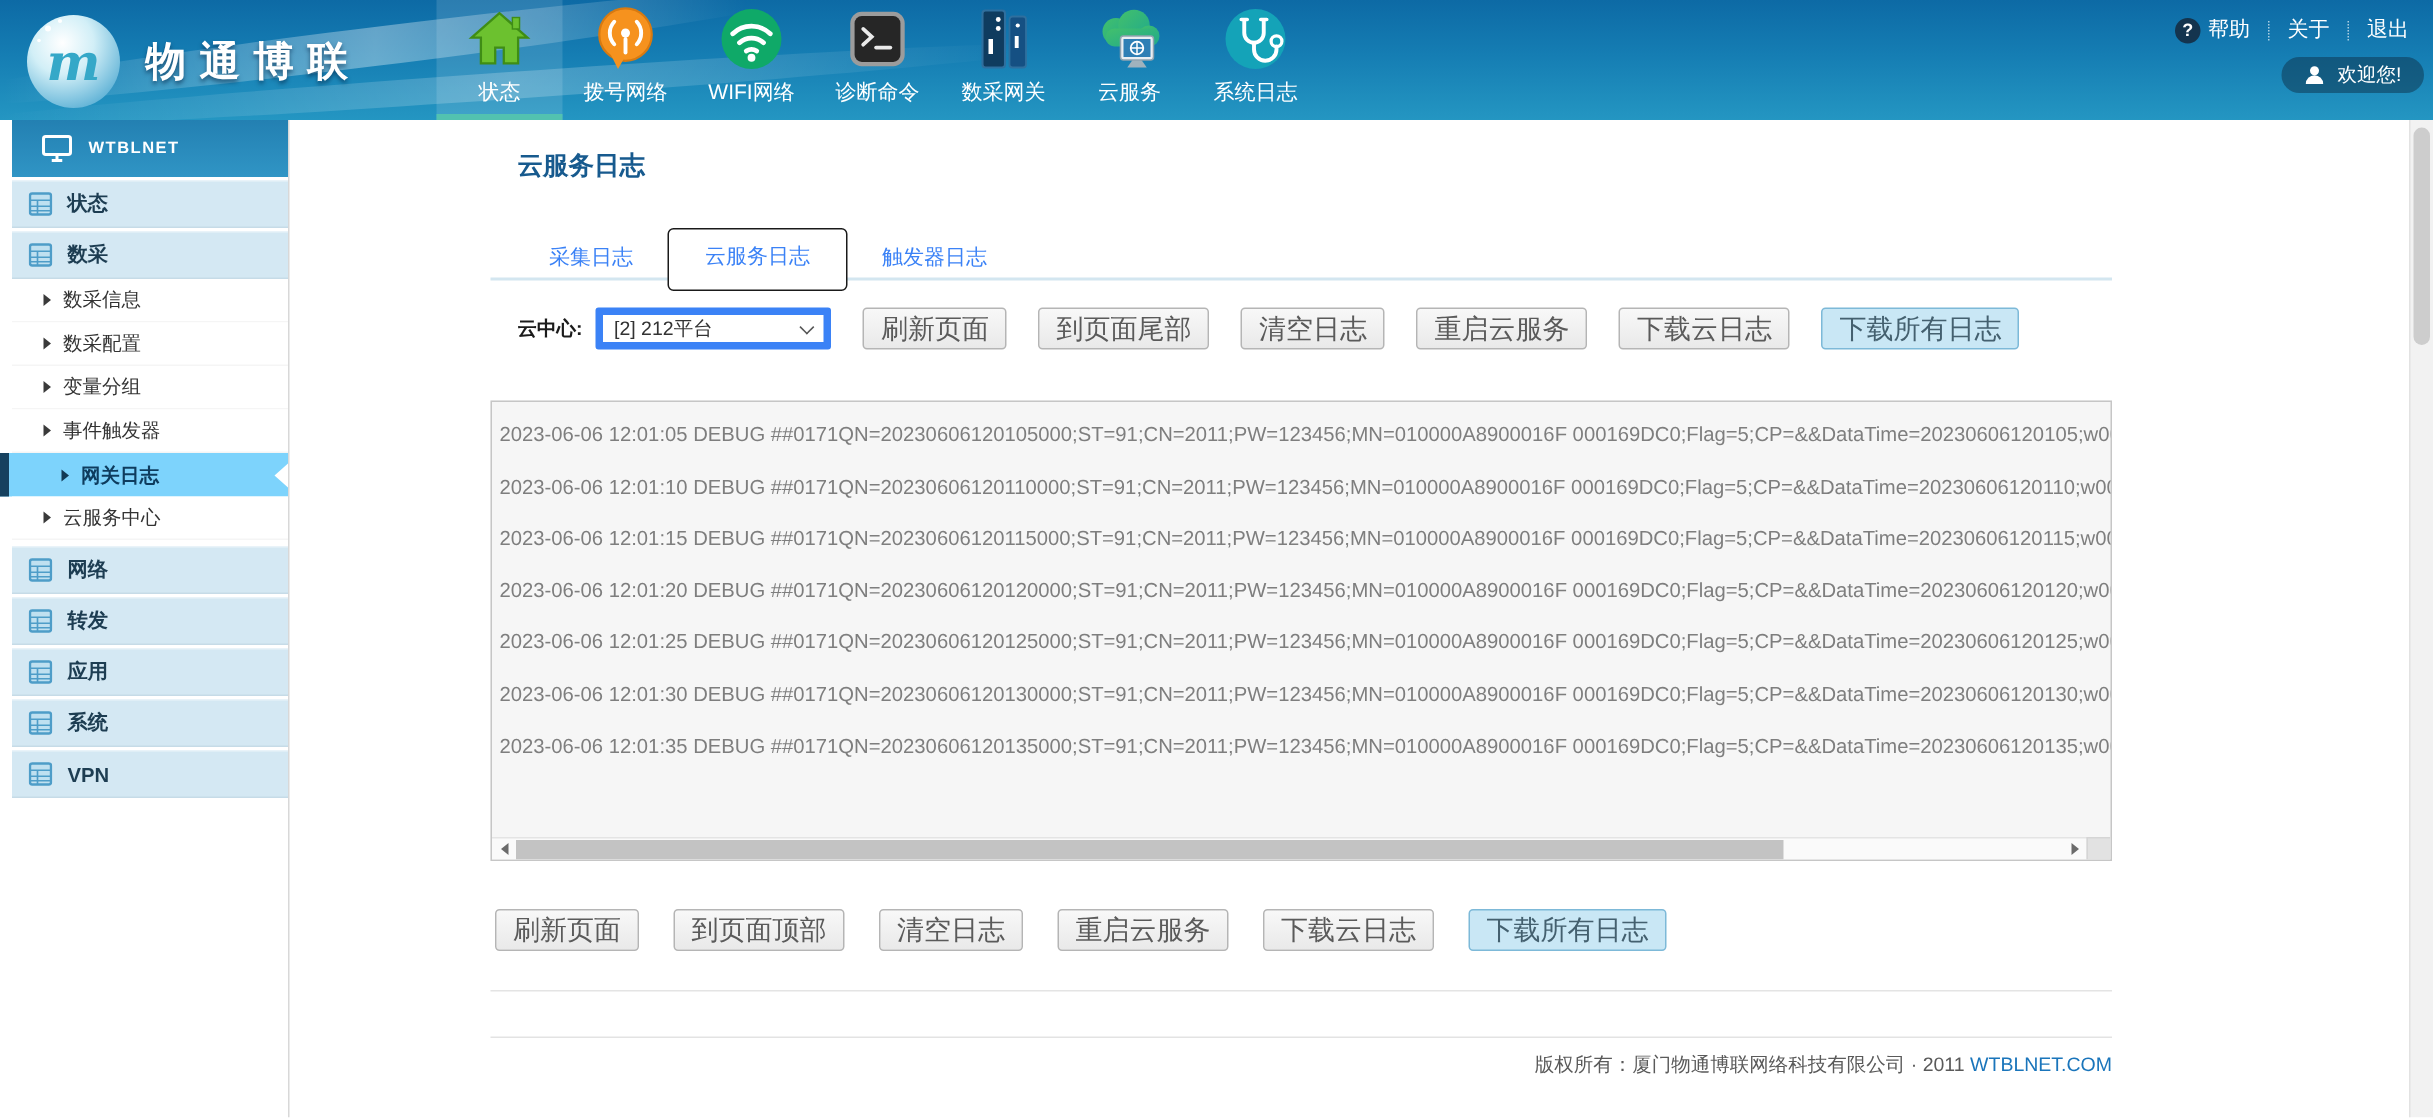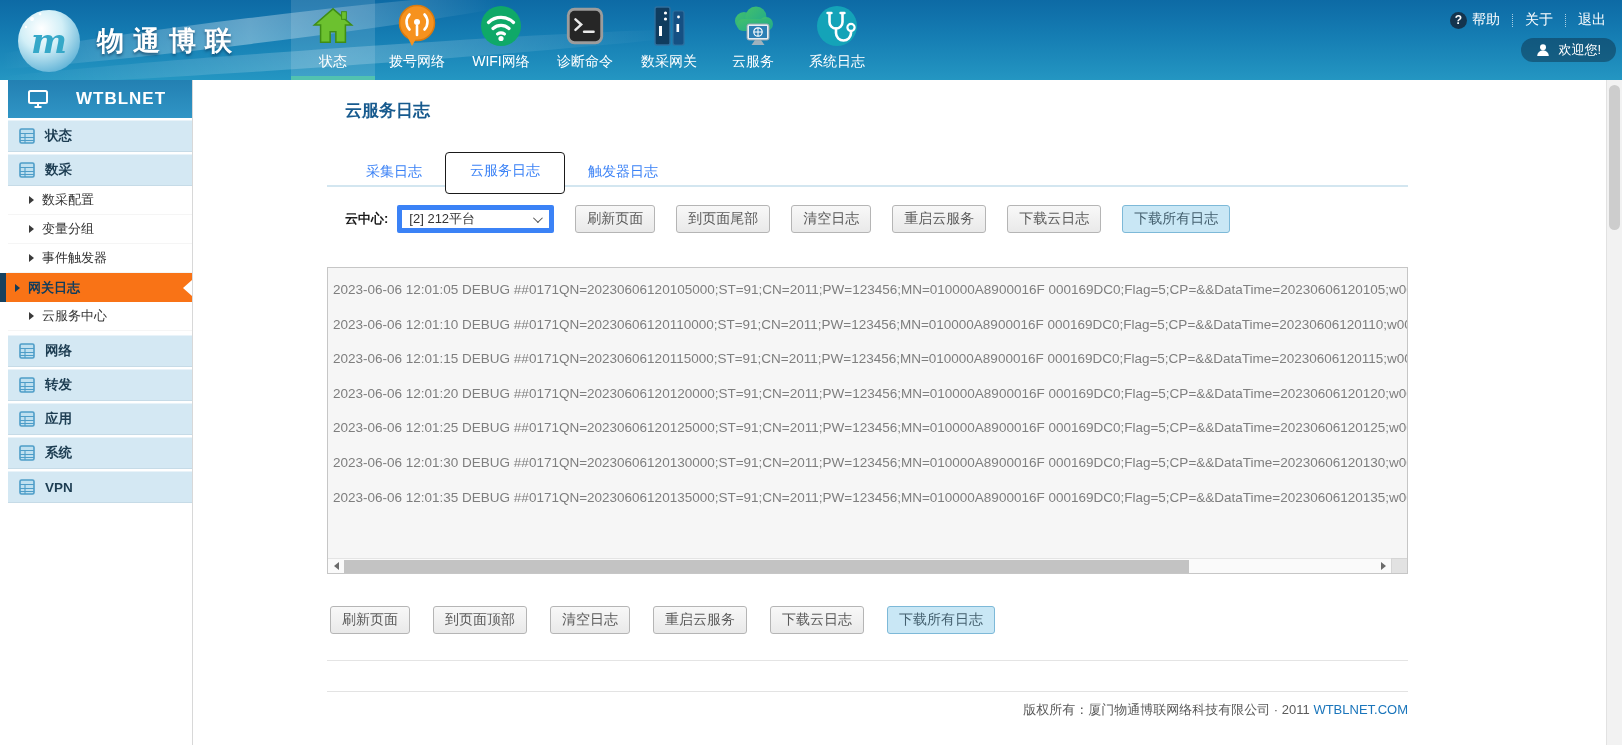--- a/index.html
+++ b/index.html
@@ -52,35 +52,35 @@
   .nav-item .nlabel { color:#fff; font-size:14px; line-height:16px; }
   .nav-ic { height:46px; display:flex; align-items:center; justify-content:center; }
 
   
   .sidebar {
     position:absolute; left:0; top:80px; width:193px; height:665px; background:#fff;
     border-right:1px solid #d8d8d8;
   }
   .side-head {
     height:38px; background:linear-gradient(180deg,#2380b2,#3095c5);
-    color:#fff; font-size:17px; font-weight:bold; letter-spacing:1px;
-    display:flex; align-items:center; gap:28px; padding-left:20px; margin-left:8px;
+    color:#fff; font-size:11px; font-weight:bold; letter-spacing:1px;
+    display:flex; align-items:center; gap:11px; padding-left:20px; margin-left:8px;
   }
   .side-group {
     height:32px; margin:2px 0 0 8px; background:#d4e8f3; display:flex; align-items:center; gap:10px;
     padding-left:11px; font-size:13.5px; font-weight:bold; color:#1d3d52; cursor:pointer;
     border-top:1px solid #e9f3f9; border-bottom:1px solid #c6dbe7;
   }
   .side-sub {
     height:29px; margin-left:8px; background:#fff; display:flex; align-items:center; gap:8px;
     padding-left:21px; font-size:13px; color:#333; cursor:pointer; border-bottom:1px solid #f5f5f5;
     position:relative;
   }
   .side-sub.active {
-    margin-left:0; padding-left:15px; background:#f97316; color:#0e3c5e; font-weight:bold;
+    margin-left:0; padding-left:41px; background:#7dd3fc; color:#0e3c5e; font-weight:bold;
     border-bottom:none;
   }
   .side-sub.active::before {
     content:""; position:absolute; left:0; top:0; bottom:0; width:6px; background:#16415f;
   }
   .side-sub.active::after {
     content:""; position:absolute; right:0; top:50%; transform:translateY(-50%);
     width:0; height:0; border-top:8px solid transparent; border-bottom:8px solid transparent;
     border-right:9px solid #fff;
   }
@@ -103,21 +103,21 @@
   .ctl-label { font-size:13px; font-weight:bold; color:#1b1b1b; margin-right:9px; }
   .select-box {
     width:157px; height:28px; border:5px solid #3b82f6; border-radius:2px; background:#fff;
     display:flex; align-items:center; justify-content:space-between; padding:0 9px 0 7px;
     font-size:13px; color:#333; cursor:pointer; margin-right:21px;
   }
   .chevron { width:7px; height:7px; border:solid #555; border-width:0 1.6px 1.6px 0;
     transform:rotate(45deg) translateY(-2px); }
   .btn {
     height:28px; padding:0 11px; margin-right:21px; background:linear-gradient(#f8f8f8,#e9e9e9);
-    border:1px solid #b5b5b5; border-radius:3px; color:#5a5a5a; font-size:14px; cursor:pointer;
+    border:1px solid #b5b5b5; border-radius:3px; color:#5a5a5a; font-size:18px; cursor:pointer;
     font-family:"Liberation Sans", sans-serif;
   }
   .btn:last-child { margin-right:0; }
   .btn.highlight { background:#c9e7f5; border-color:#7db9d8; color:#44606f; }
 
   .log-box {
     position:absolute; left:327px; top:267px; width:1081px; height:307px;
     border:1px solid #c6c6c6; background:#f6f6f6; overflow:hidden;
   }
   .log-lines { padding:5px 0 0 5px; }
@@ -313,20 +313,24 @@
   <div class="side-group">
     <svg width="16" height="16" viewBox="0 0 16 16">
         <rect x="1" y="1" width="14" height="14" rx="1.5" fill="#bfe0f0" stroke="#4e9dc8" stroke-width="1.6"></rect>
         <path d="M1 5.5h14M6 5.5V15M1 9.5h14M1 12.5h14" stroke="#4e9dc8" stroke-width="1.1" fill="none"></path>
       </svg>
     <span>数采</span>
   </div>
 
   <div class="side-sub">
     <span class="tri"></span>
+    <span>数采信息</span>
+  </div>
+  <div class="side-sub">
+    <span class="tri"></span>
     <span>数采配置</span>
   </div>
   <div class="side-sub">
     <span class="tri"></span>
     <span>变量分组</span>
   </div>
   <div class="side-sub">
     <span class="tri"></span>
     <span>事件触发器</span>
   </div>

